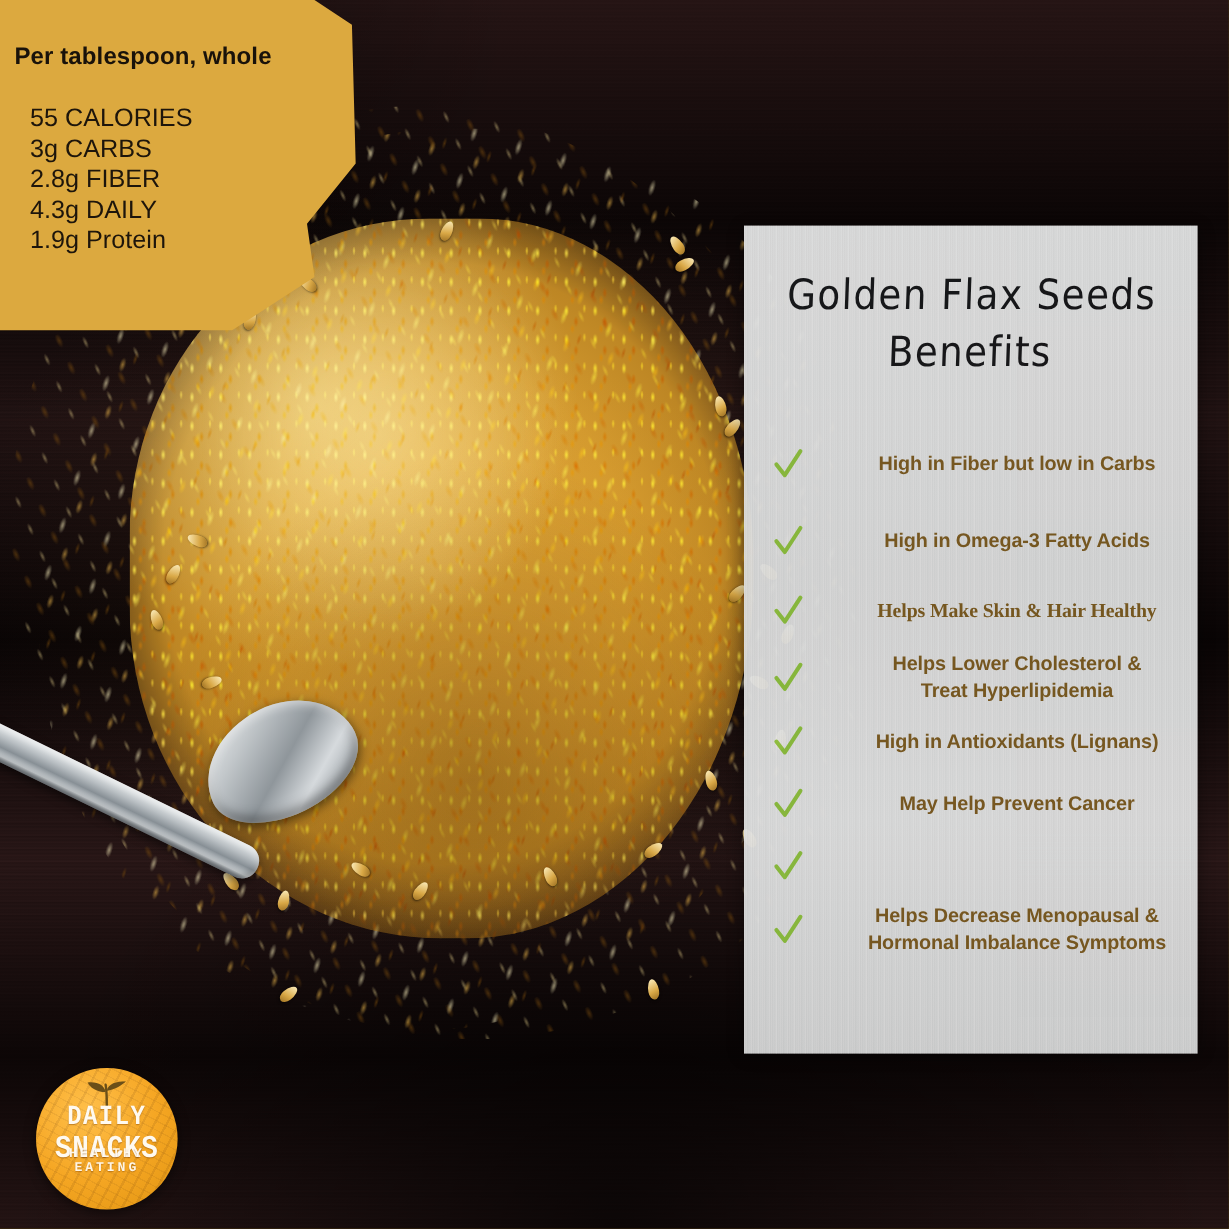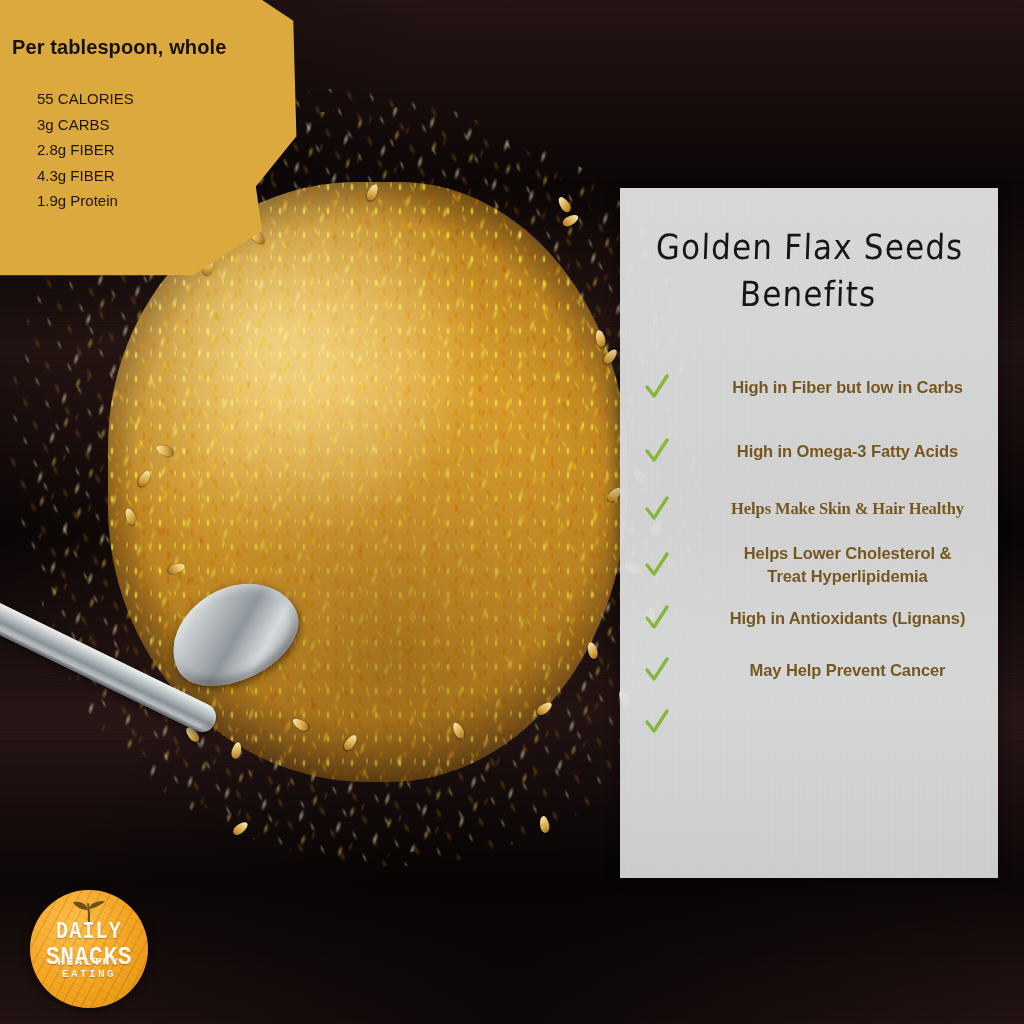--- a/index.html
+++ b/index.html
@@ -166,26 +166,25 @@
   }
   .nutri-list {
     position: absolute;
     left: 25px;
     top: 86px;
     margin: 0;
     padding: 0;
     list-style: none;
   }
   .nutri-list li {
-    font-size: 15px;
+    font-size: 21px;
     line-height: 25.5px;
     color: #1d150b;
     font-weight: 400;
     white-space: nowrap;
-    margin-left: 12px;
   }
 
   
   .panel {
     position: absolute;
     left: 620px;
     top: 188px;
     width: 378px;
     height: 690px;
     background:
@@ -363,21 +362,21 @@
   <div class="spoon-bowl"></div>
   <div class="spoon-handle"></div>
 
   <div>
     <div class="bubble"></div>
     <div class="bubble-title">Per tablespoon, whole</div>
     <ul class="nutri-list">
       <li>55 CALORIES</li>
       <li>3g CARBS</li>
       <li>2.8g FIBER</li>
-      <li>4.3g FIBER</li>
+      <li>4.3g DAILY</li>
       <li>1.9g Protein</li>
     </ul>
   </div>
 
   <div class="panel">
 
     <div class="panel-title">
       <div>Golden Flax Seeds</div>
       <div>Benefits</div>
     </div>
@@ -425,20 +424,26 @@
         </svg>
         <span class="benefit-text">May Help Prevent Cancer</span>
       </li>
 
       <li class="benefit r7">
         <svg class="check-icon" viewBox="0 0 26 30">
           <path d="M3 15 L10 24 L23 4" fill="none" stroke="#8cbe3f" stroke-width="3.4" stroke-linecap="round" stroke-linejoin="round"></path>
         </svg>
       </li>
 
+      <li class="benefit two-line">
+        <svg class="check-icon" viewBox="0 0 26 30">
+          <path d="M3 15 L10 24 L23 4" fill="none" stroke="#8cbe3f" stroke-width="3.4" stroke-linecap="round" stroke-linejoin="round"></path>
+        </svg>
+        <span class="benefit-text">Helps Decrease Menopausal &amp;<br>Hormonal Imbalance Symptoms</span>
+      </li>
 
     </ul>
   </div>
 
   <div class="logo">
     <svg class="logo-leaf" width="40" height="22" viewBox="0 0 40 22">
       <path d="M20 21 C20 13 20 8 19 3" stroke="#6b4f18" stroke-width="2" fill="none" stroke-linecap="round"></path>
       <path d="M19 9 C11 9 6 5 4 1 C12 0 18 3 19 9 Z" fill="#6b4f18"></path>
       <path d="M20 8 C27 7 33 3 36 0 C28 0 21 2 20 8 Z" fill="#6b4f18"></path>
     </svg>

